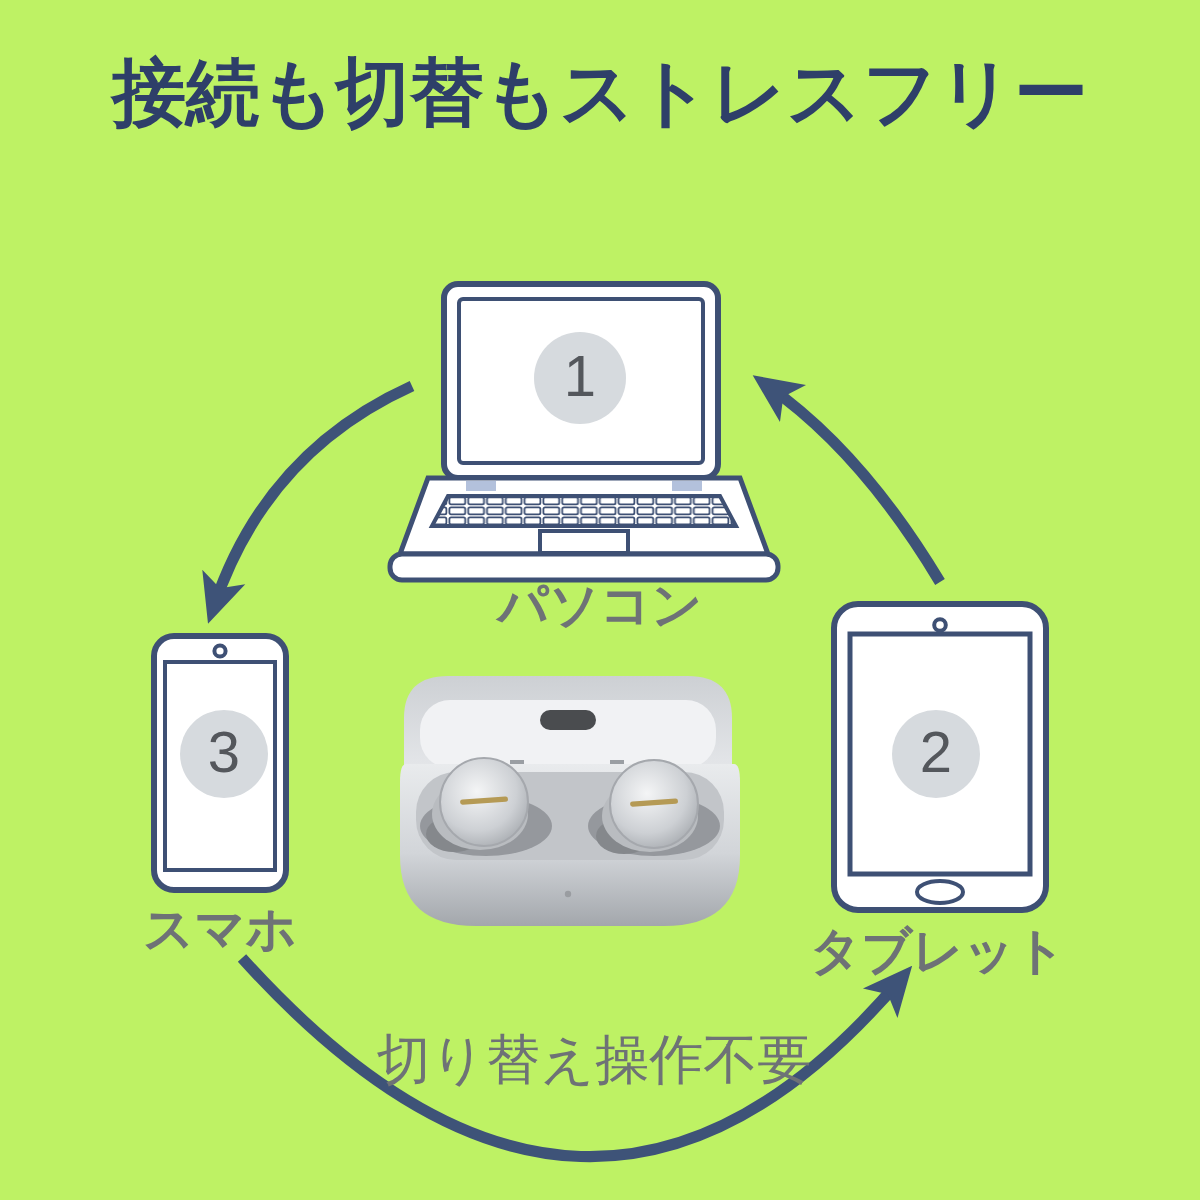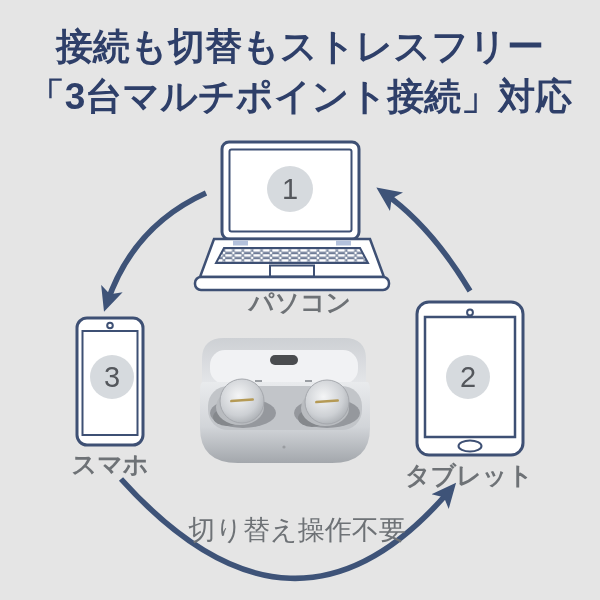--- a/index.html
+++ b/index.html
@@ -1,16 +1,16 @@
 <!DOCTYPE html>
 <html><head>
 <meta charset="utf-8">
 <style>
   html,body{margin:0;padding:0;background:#ffffff;}
-  .stage{position:relative;width:600px;height:600px;background:#e5e5e5;overflow:hidden;
+  .stage{position:relative;width:600px;height:600px;background:#bef264;overflow:hidden;
          font-family:"Liberation Sans","DejaVu Sans",sans-serif;}
   .title{position:absolute;top:22px;left:0;width:600px;text-align:center;
          color:#2e3f69;font-weight:800;font-size:37px;line-height:1.34;letter-spacing:0px;}
   .diagram-svg{position:absolute;left:0;top:0;}
   .badge{position:absolute;width:46px;height:46px;border-radius:50%;background:#d6dade;
          display:flex;align-items:center;justify-content:center;
          color:#54575c;font-size:29px;font-weight:500;}
   .badge.b1{left:267px;top:166px;}
   .badge.b2{left:446px;top:355px;width:44px;height:44px;}
   .badge.b3{left:90px;top:355px;width:44px;height:44px;}
@@ -22,21 +22,20 @@
   .caption{position:absolute;left:297px;top:512px;transform:translateX(-50%);white-space:nowrap;
            color:#6e7276;font-size:27px;font-weight:500;}
 </style>
 </head>
 <body>
 
 <div class="stage">
 
   <div class="title">
     <div>接続も切替もストレスフリー</div>
-    <div>「3台マルチポイント接続」対応</div>
   </div>
 
   <svg class="diagram-svg" width="600" height="600" viewBox="0 0 600 600">
     <defs>
       <marker id="ah" viewBox="0 0 10 10" refX="6.2" refY="5" markerWidth="4.4" markerHeight="4.4" orient="auto">
         <path d="M0,0.4 L10,5 L0,9.6 L2.4,5 Z" fill="#3e5378"></path>
       </marker>
       <pattern id="keys" x="224" y="248" width="9.4" height="5" patternUnits="userSpaceOnUse">
         <rect x="0.7" y="0.7" width="7.9" height="3.5" rx="0.8" fill="none" stroke="#3e5074" stroke-width="0.9"></rect>
       </pattern>

